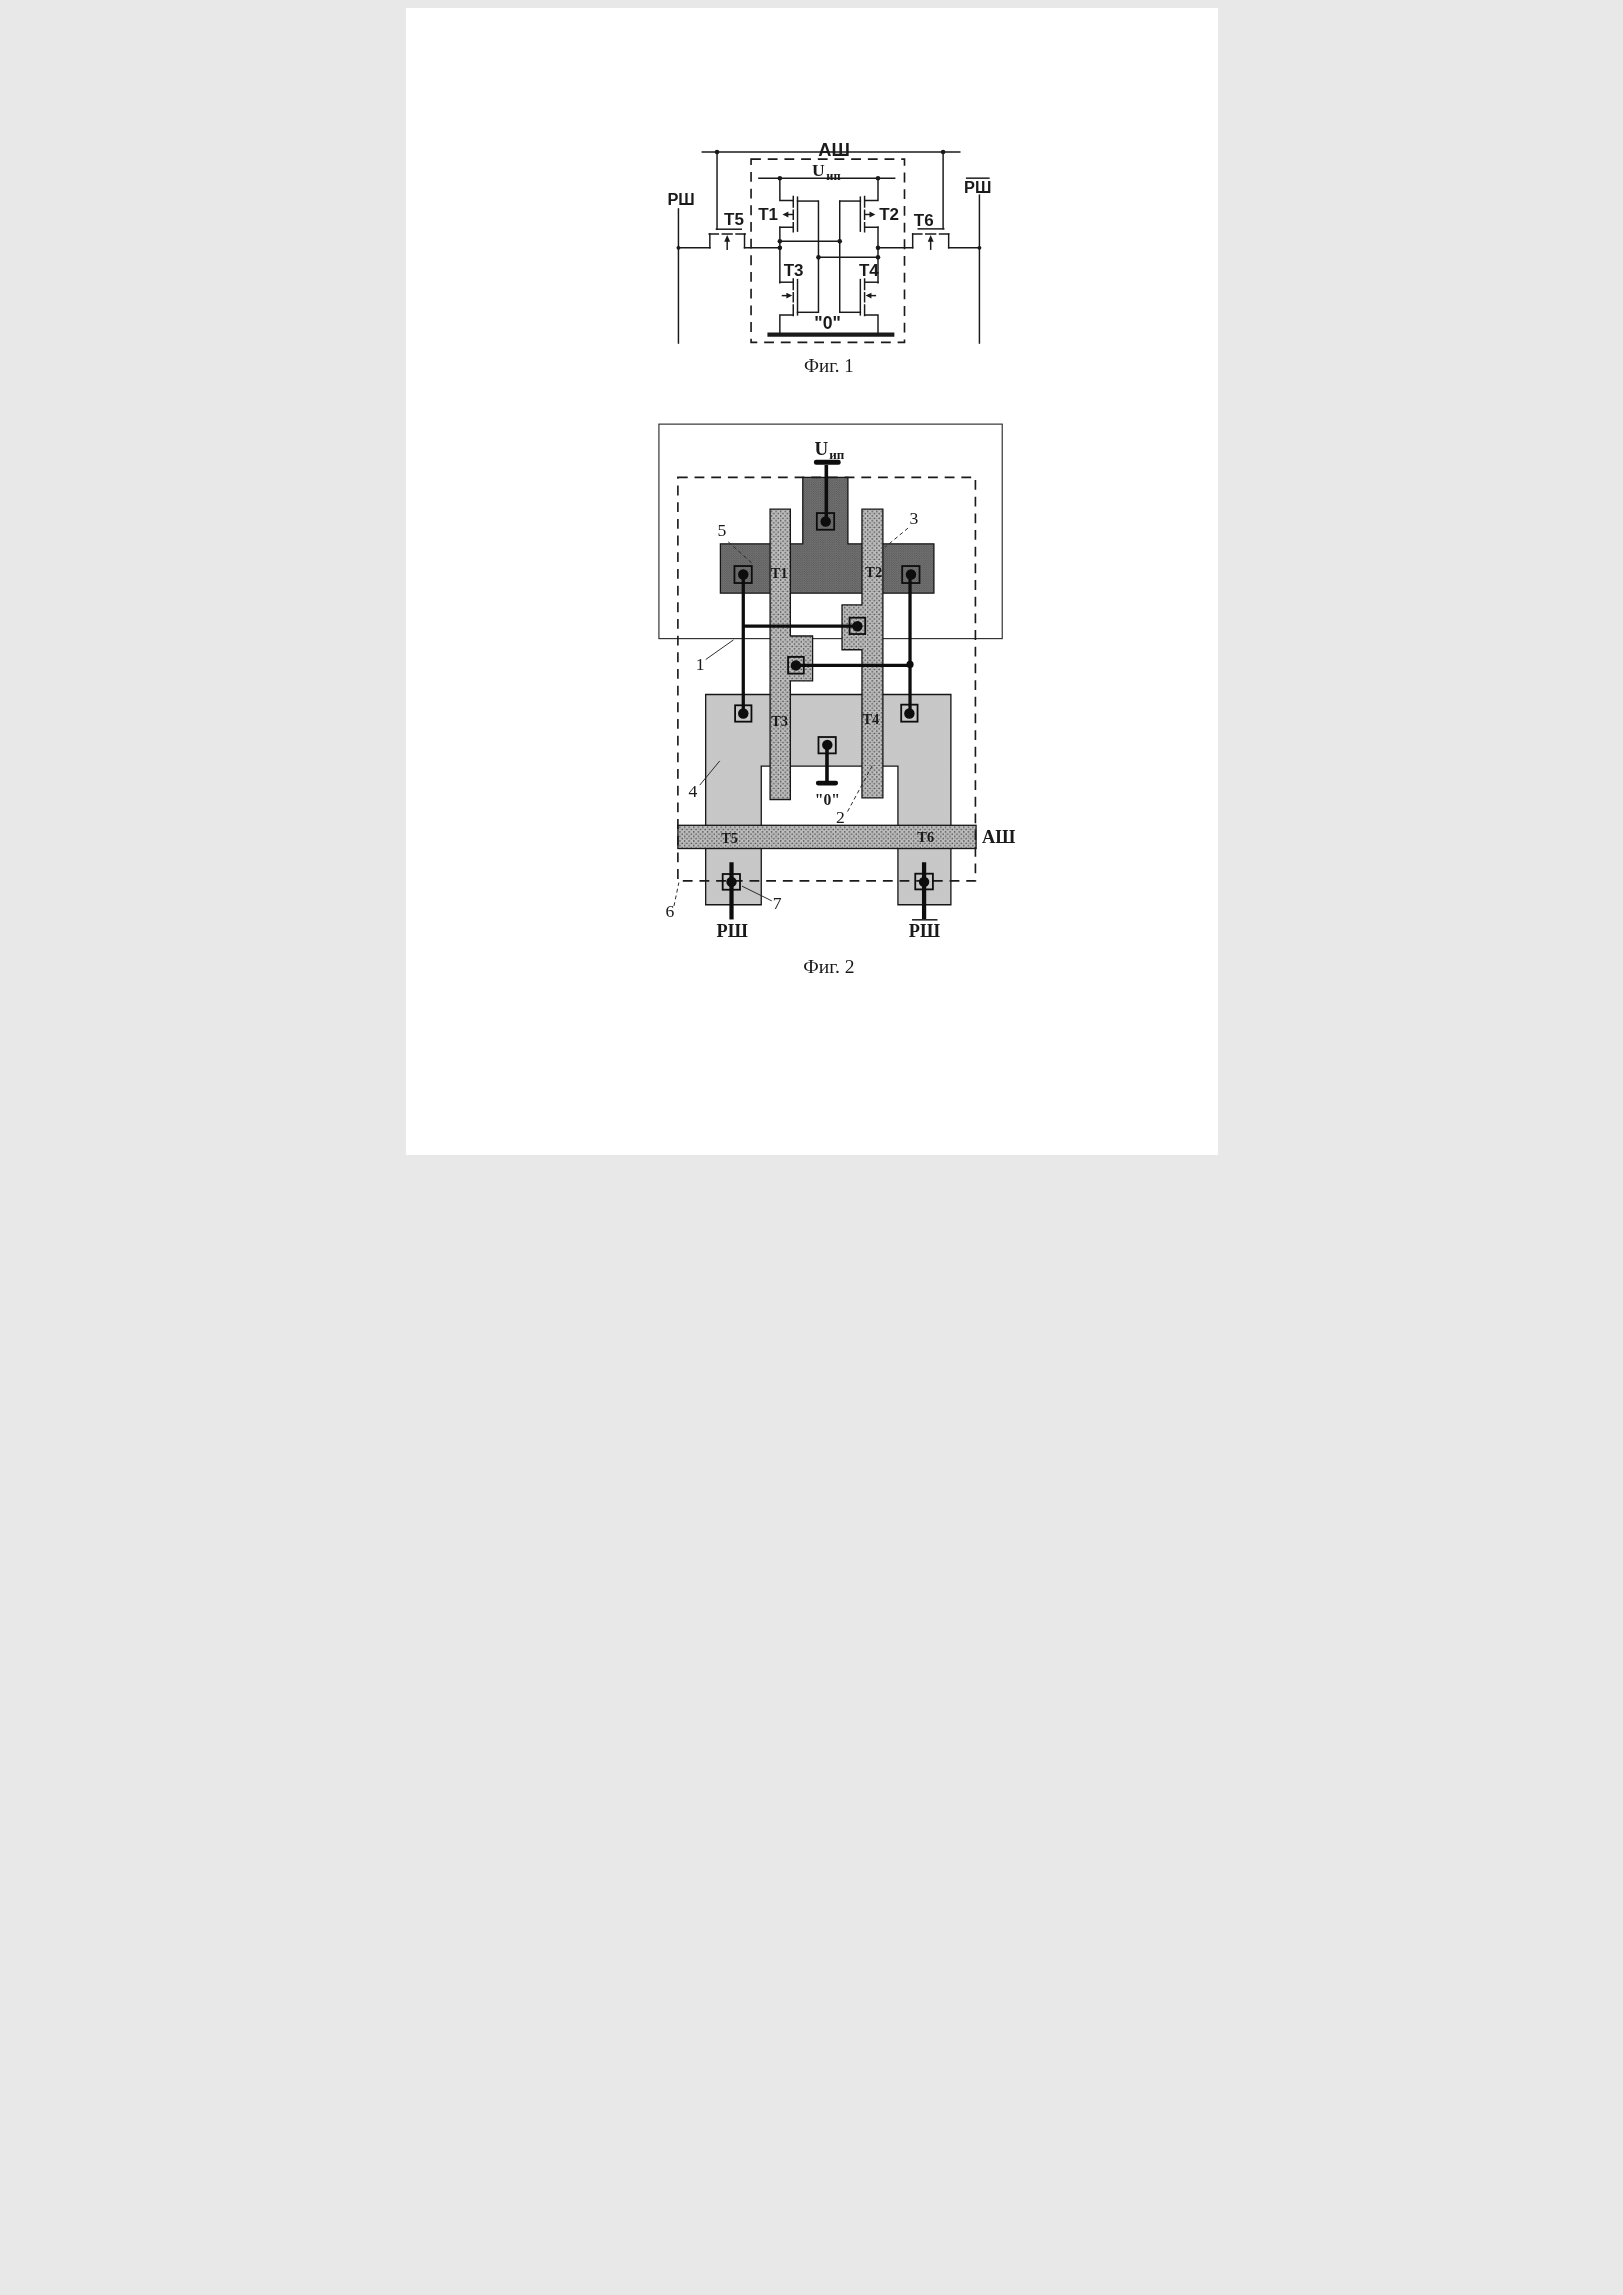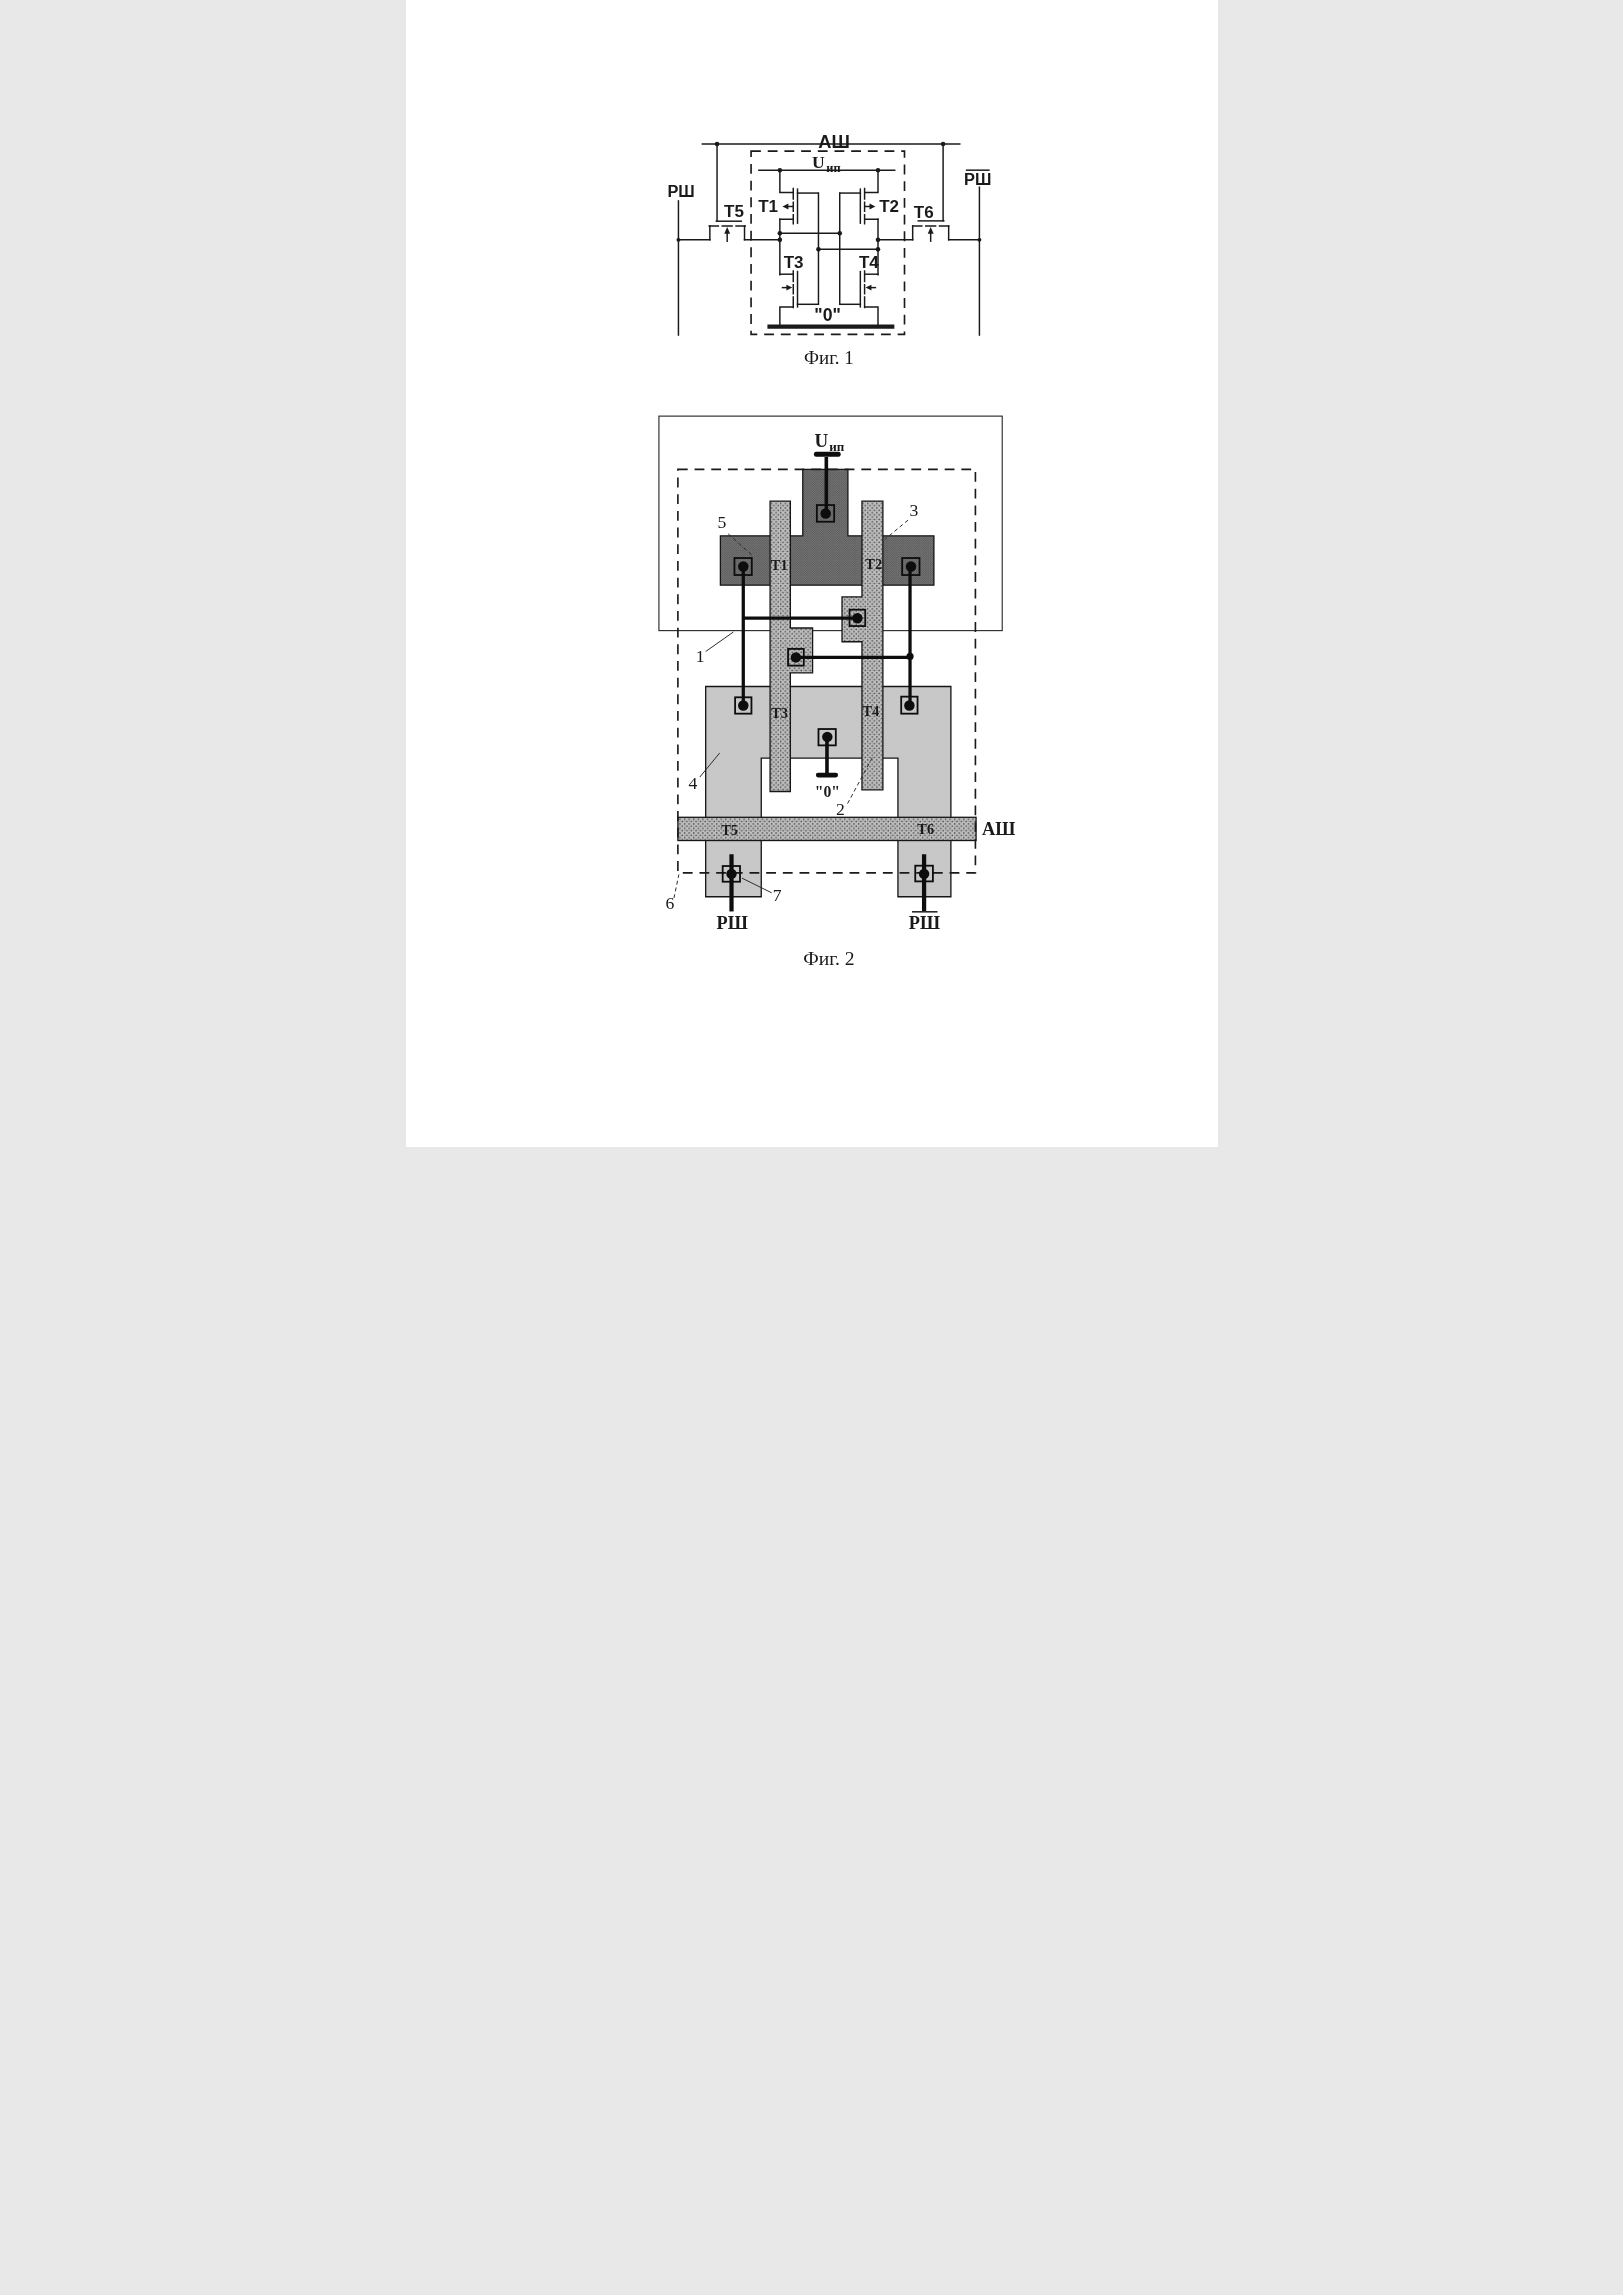--- a/index.html
+++ b/index.html
@@ -3,21 +3,21 @@
 <meta charset="utf-8">
 <style>
   :root{
     --c-bg:#ffffff; --c-ink:#1a1a1a; --c-metal:#0d0d0d;
     --c-region5:#757575; --c-region5-dot:#3c3c3c;
     --c-poly:#bfbfbf; --c-poly-dot:#4a4a4a;
     --c-region4:#c9c9c9; --c-region4-dot:#b5b5b5;
   }
   html,body{margin:0;padding:0;background:#e8e8e8;}
   .page{
-    position:relative; width:812px; height:1147px; margin:0 auto;
+    position:relative; width:812px; height:1147px; margin:8px auto;
     background:var(--c-bg); overflow:hidden;
   }
   svg{position:absolute;}
   #fig1{left:255px; top:126px; width:346px; height:247px;}
   #fig2{left:249px; top:403px; width:376px; height:569px;}
   .wire{stroke:var(--c-ink); stroke-width:4.5; fill:none; stroke-linecap:square;}
   .wire-thick{stroke:var(--c-ink); stroke-width:13; fill:none; stroke-linecap:butt;}
   .dashbox{stroke:var(--c-ink); stroke-width:5; fill:none; stroke-dasharray:30 21;}
   .thinrect{stroke:#2c2c2c; stroke-width:3.5; fill:none;}
   .dot{fill:var(--c-ink); stroke:none;}

